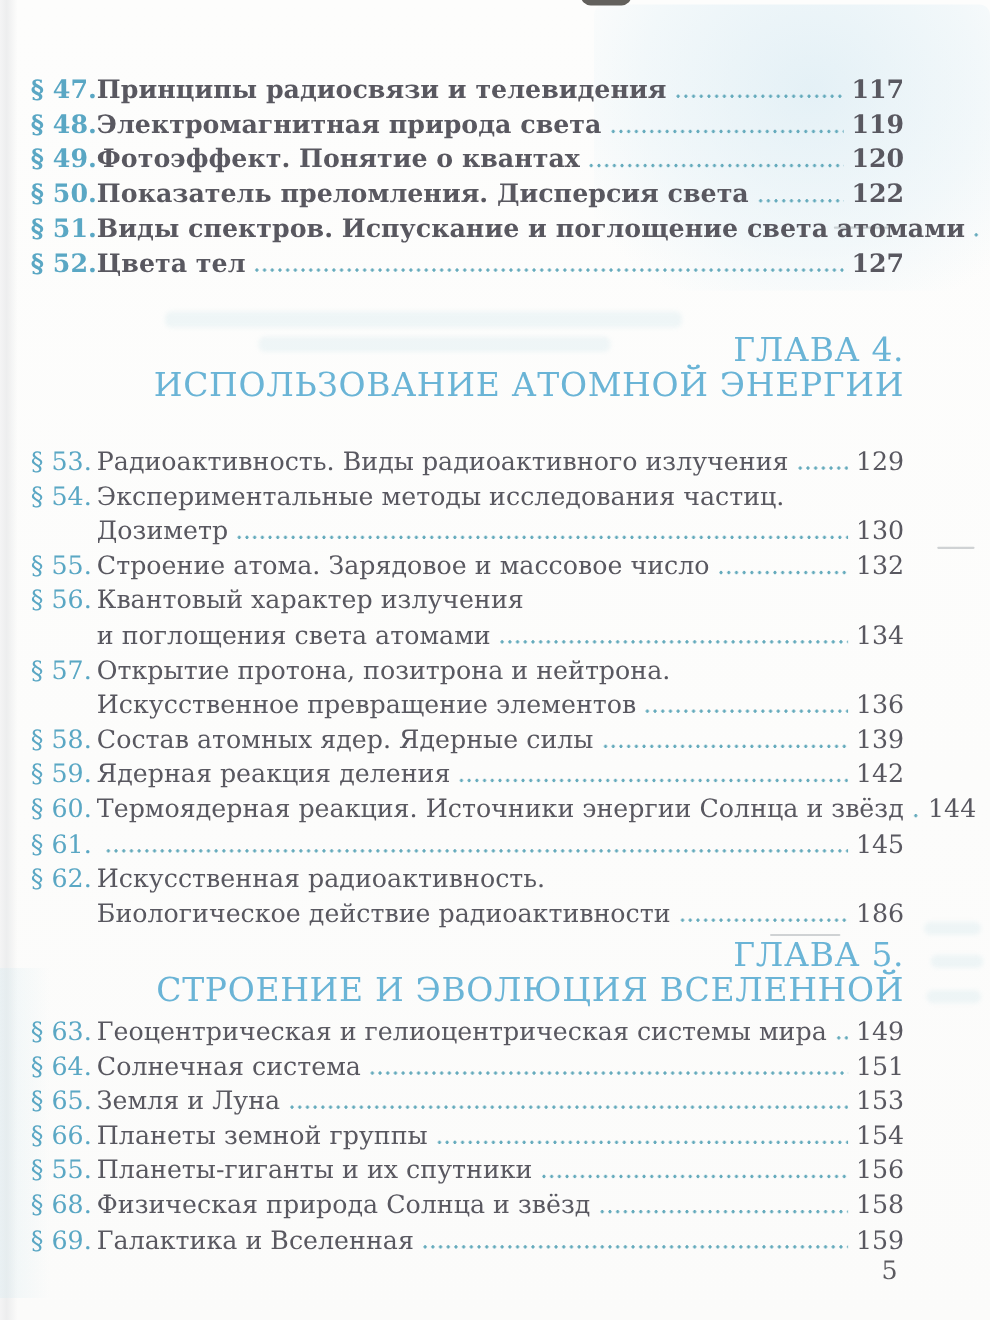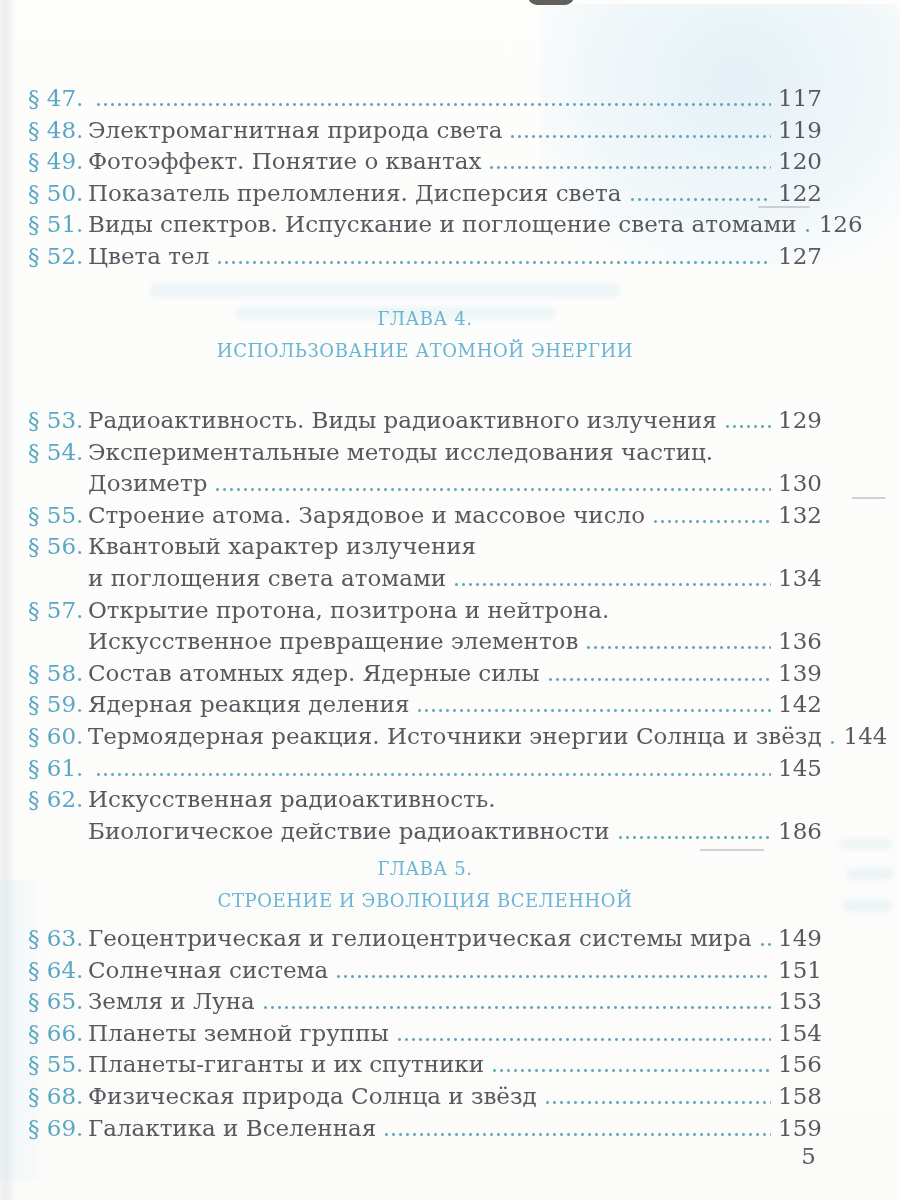--- a/index.html
+++ b/index.html
@@ -50,22 +50,22 @@
   .ttl { flex:0 0 auto; }
   .leader {
     flex:1 1 auto; height:3px; margin:0 2px 0 7px;
     background-image:radial-gradient(circle, #64aabc 1.25px, rgba(100,170,188,0) 1.6px);
     background-size:7px 3px; background-repeat:repeat-x; background-position:left center;
     min-width:8px;
   }
   .pg { flex:0 0 auto; min-width:42px; text-align:right; padding-left:5px; color:#595860; }
   
   .chapter {
-    position:absolute; left:28px; width:794px; text-align:center;
-    color:#6ab4d6; font-size:18px; line-height:32px; letter-spacing:.6px;
+    position:absolute; left:28px; width:794px; text-align:right;
+    color:#6ab4d6; font-size:30px; line-height:32px; letter-spacing:.6px;
   }
   .folio {
     position:absolute; right:84px; top:1143px;
     font-size:23px; color:#5c5b60;
   }
 </style>
 </head>
 <body>
 
 <div class="page">
@@ -77,23 +77,24 @@
   <div class="ghost" style="left:150px; top:283px; width:470px; height:15px;"></div>
   <div class="ghost" style="left:235px; top:306px; width:320px; height:14px;"></div>
   <div class="ghost" style="left:840px; top:838px; width:52px; height:12px;"></div>
   <div class="ghost" style="left:846px; top:868px; width:48px; height:12px;"></div>
   <div class="ghost" style="left:842px; top:900px; width:50px; height:12px;"></div>
   <div class="dash" style="left:758px; top:206px; width:52px;"></div>
   <div class="dash" style="left:1263px; top:206px; width:0;"></div>
   <div class="dash" style="left:700px; top:849px; width:64px;"></div>
   <div class="dash" style="left:852px; top:497px; width:34px;"></div>
 
-  <div class="toc" style="top:85px;">
+  <div class="toc" style="top:68px;font-weight:bold;">
       <div class="toc-line">
         <span class="num">§ 47.</span>
+        <span class="ttl">Принципы радиосвязи и телевидения</span>
         <span class="leader"></span>
         <span class="pg">117</span>
       </div>
       <div class="toc-line">
         <span class="num">§ 48.</span>
         <span class="ttl">Электромагнитная природа света</span>
         <span class="leader"></span>
         <span class="pg">119</span>
       </div>
       <div class="toc-line">

